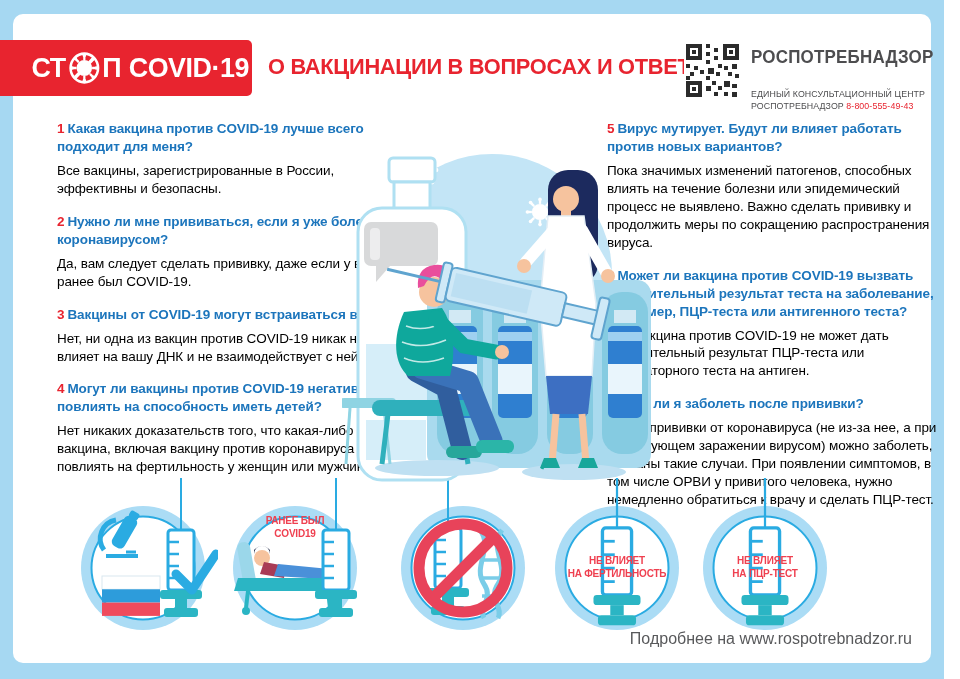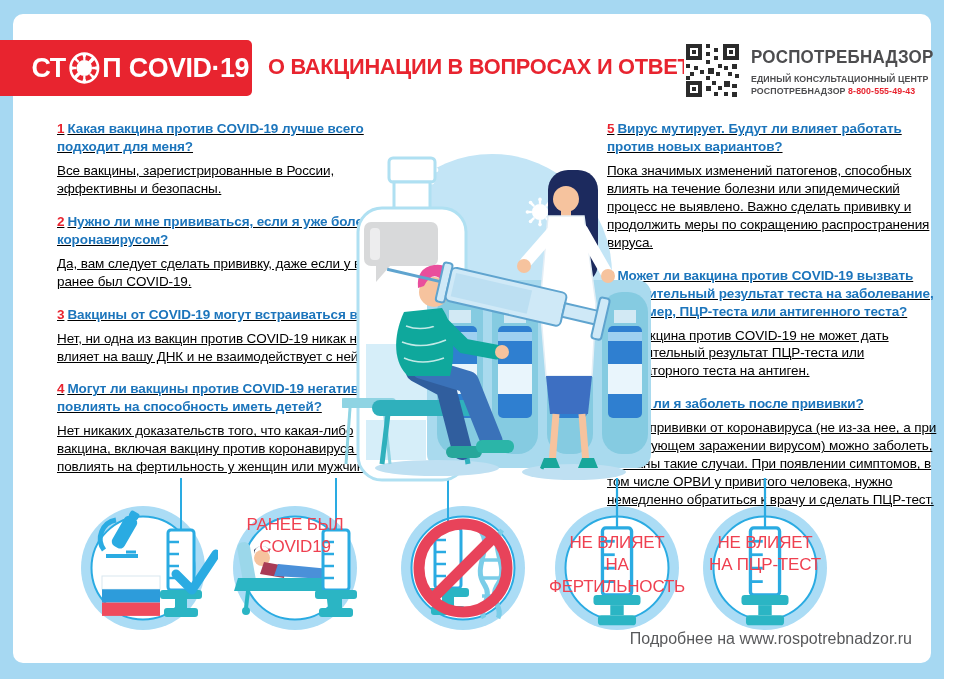--- a/index.html
+++ b/index.html
@@ -10,41 +10,41 @@
   
   #banner{position:absolute;left:0;top:40px;width:252px;height:56px;background:#E8242F;border-radius:0 5px 5px 0;
           display:flex;align-items:center;justify-content:center;padding-left:28px;box-sizing:border-box;z-index:5;}
   #banner .logo-text{color:#fff;font-weight:700;font-size:28px;letter-spacing:-.5px;transform:scaleX(.96);display:flex;align-items:center;}
   #banner .virus-badge{display:inline-block;width:34px;height:34px;margin:0 2px;}
   #title{position:absolute;left:268px;top:54px;font-size:22.5px;font-weight:700;color:#E8242F;letter-spacing:-.3px;
          transform:scaleX(.97);transform-origin:left center;white-space:nowrap;z-index:5;}
   #qr{position:absolute;left:684px;top:42px;width:57px;height:57px;z-index:5;}
   #agency{position:absolute;left:751px;top:47px;z-index:5;}
   #agency .name{font-size:17.5px;font-weight:700;color:#4D4D4F;letter-spacing:.2px;transform:scaleX(.97);transform-origin:left;}
-  #agency .sub{margin-top:6px;font-size:8.8px;font-weight:700;color:#4D4D4F;line-height:1.35;letter-spacing:.1px;}
+  #agency .sub{margin-top:21px;font-size:8.8px;font-weight:400;color:#4D4D4F;line-height:1.35;letter-spacing:.1px;}
   #agency .phone{color:#E8242F;text-align:right;}
 
   
-  .col{position:absolute;top:120px;width:340px;font-size:13.5px;line-height:1.33;letter-spacing:-.1px;text-decoration:underline;}
+  .col{position:absolute;top:120px;width:340px;font-size:13.5px;line-height:1.33;letter-spacing:-.1px;}
   #col-left{left:57px;}
   #col-right{left:607px;}
   .q{color:#1C75BC;font-weight:700;margin-bottom:6px;}
   .q .num{color:#E8242F;margin-right:3px;}
   .a{color:#000000;margin-bottom:15px;}
 
   
   #illustration{position:absolute;left:342px;top:112px;width:318px;height:400px;z-index:1;}
 
   
   .badge{position:absolute;top:478px;width:150px;height:195px;}
   .badge svg{position:absolute;left:0;top:0;}
-  .badge .lbl{position:absolute;left:0;width:150px;text-align:center;color:#EF4050;font-weight:400;
-              font-size:17px;line-height:1.3;letter-spacing:-.2px;z-index:3;}
+  .badge .lbl{position:absolute;left:0;width:150px;text-align:center;color:#EF4050;font-weight:700;
+              font-size:10px;line-height:1.3;letter-spacing:-.2px;z-index:3;}
   #badge-2 .lbl{top:36px;}
-  #badge-4 .lbl,#badge-5 .lbl{top:54px;text-align:center;}
+  #badge-4 .lbl,#badge-5 .lbl{top:76px;text-align:center;}
 
   #footer{position:absolute;right:32px;top:630px;font-size:16px;color:#58595B;z-index:5;}
   #defs-hidden{position:absolute;width:0;height:0;overflow:hidden;}
 </style>
 </head>
 <body>
 
 <div id="poster">
   <div id="card"></div>
 

